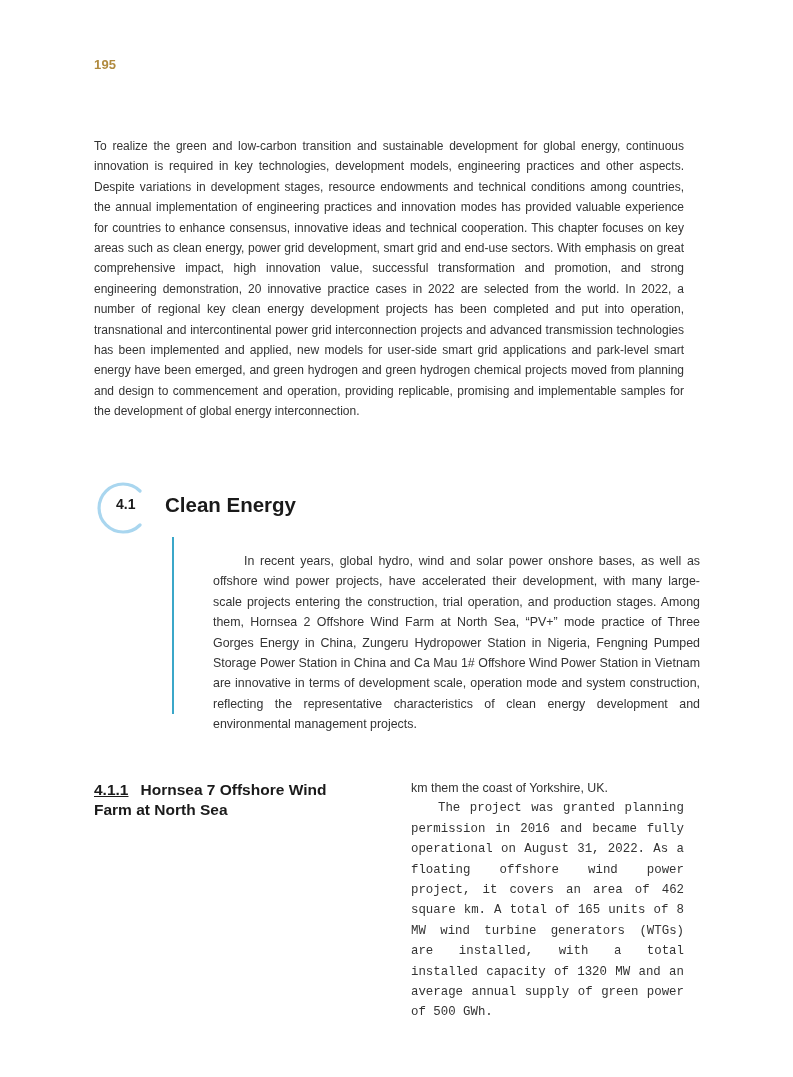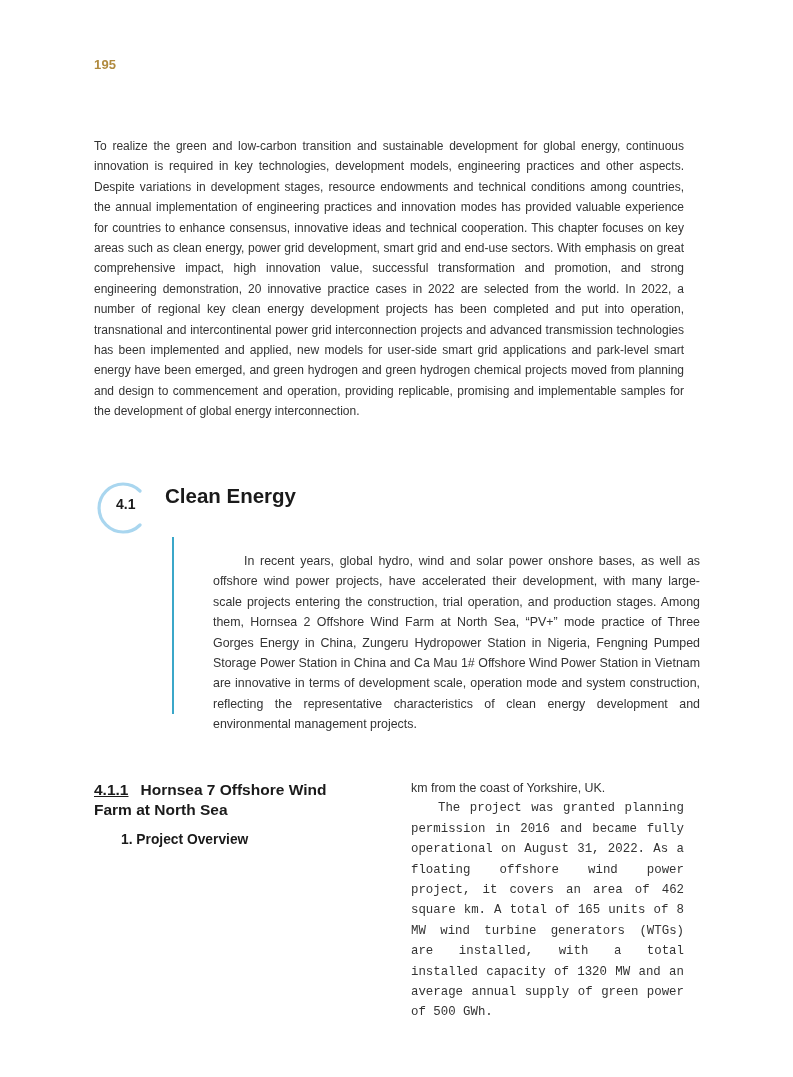--- a/index.html
+++ b/index.html
@@ -7,21 +7,21 @@
          font-family: "Liberation Sans", sans-serif; color: #2b2b2b; }
   .page-number { position: absolute; left: 94px; top: 57px; font-size: 13px;
                  color: #b08a3e; font-weight: bold; letter-spacing: 0.2px; }
   .intro { position: absolute; left: 94px; top: 136px; width: 590px;
            font-size: 12px; line-height: 20.4px; text-align: justify;
            color: #333333; margin: 0; }
   .section-head { position: absolute; left: 94px; top: 480px; width: 400px; height: 56px; }
   .section-arc { position: absolute; left: 0; top: 0; width: 56px; height: 56px; }
   .section-num { position: absolute; left: 22px; top: 16px; font-size: 14px;
                  font-weight: bold; color: #1a1a1a; }
-  .section-title { position: absolute; left: 71px; top: 4px; font-size: 20.5px;
+  .section-title { position: absolute; left: 71px; top: 13px; font-size: 20.5px;
                    font-weight: bold; color: #1a1a1a; white-space: nowrap; }
   .summary-bar { position: absolute; left: 172px; top: 537px; width: 2px;
                  height: 177px; background: #3ba7c9; }
   .summary { position: absolute; left: 197px; top: 535px; width: 487px;
              font-size: 12.4px; line-height: 20.4px; text-align: justify;
              color: #333333; margin: 16px; text-indent: 31px; }
   .col-left { position: absolute; left: 94px; top: 780px; width: 273px; }
   .col-right { position: absolute; left: 411px; top: 778px; width: 273px; }
   .subsec-title { font-size: 15.5px; line-height: 20px; color: #1a1a1a; margin: 0 0 10px 0; }
   .subsec-title .num { margin-right: 12px; text-decoration: underline; }
@@ -43,19 +43,18 @@
   </svg>
   <span class="section-num">4.1</span>
   <span class="section-title">Clean Energy</span>
 </div>
 
 <div class="summary-bar"></div>
 <p class="summary">In recent years, global hydro, wind and solar power onshore bases, as well as offshore wind power projects, have accelerated their development, with many large-scale projects entering the construction, trial operation, and production stages. Among them, Hornsea 2 Offshore Wind Farm at North Sea, “PV+” mode practice of Three Gorges Energy in China, Zungeru Hydropower Station in Nigeria, Fengning Pumped Storage Power Station in China and Ca Mau 1# Offshore Wind Power Station in Vietnam are innovative in terms of development scale, operation mode and system construction, reflecting the representative characteristics of clean energy development and environmental management projects.</p>
 
 <div class="col-left">
   <h3 class="subsec-title"><span class="num">4.1.1</span><span>Hornsea 7 Offshore Wind Farm at North Sea</span></h3>
-  <h4 class="item-title">1. Project Overview</h4>
 </div>
 
 <div class="col-right">
-  <p class="body-p">km from the coast of Yorkshire, UK.</p>
+  <p class="body-p">km them the coast of Yorkshire, UK.</p>
   <p class="body-p indent">The project was granted planning permission in 2016 and became fully operational on August 31, 2022. As a floating offshore wind power project, it covers an area of 462 square km. A total of 165 units of 8 MW wind turbine generators (WTGs) are installed, with a total installed capacity of 1320 MW and an average annual supply of green power of 500 GWh.</p>
 </div>
 
 </body></html>

